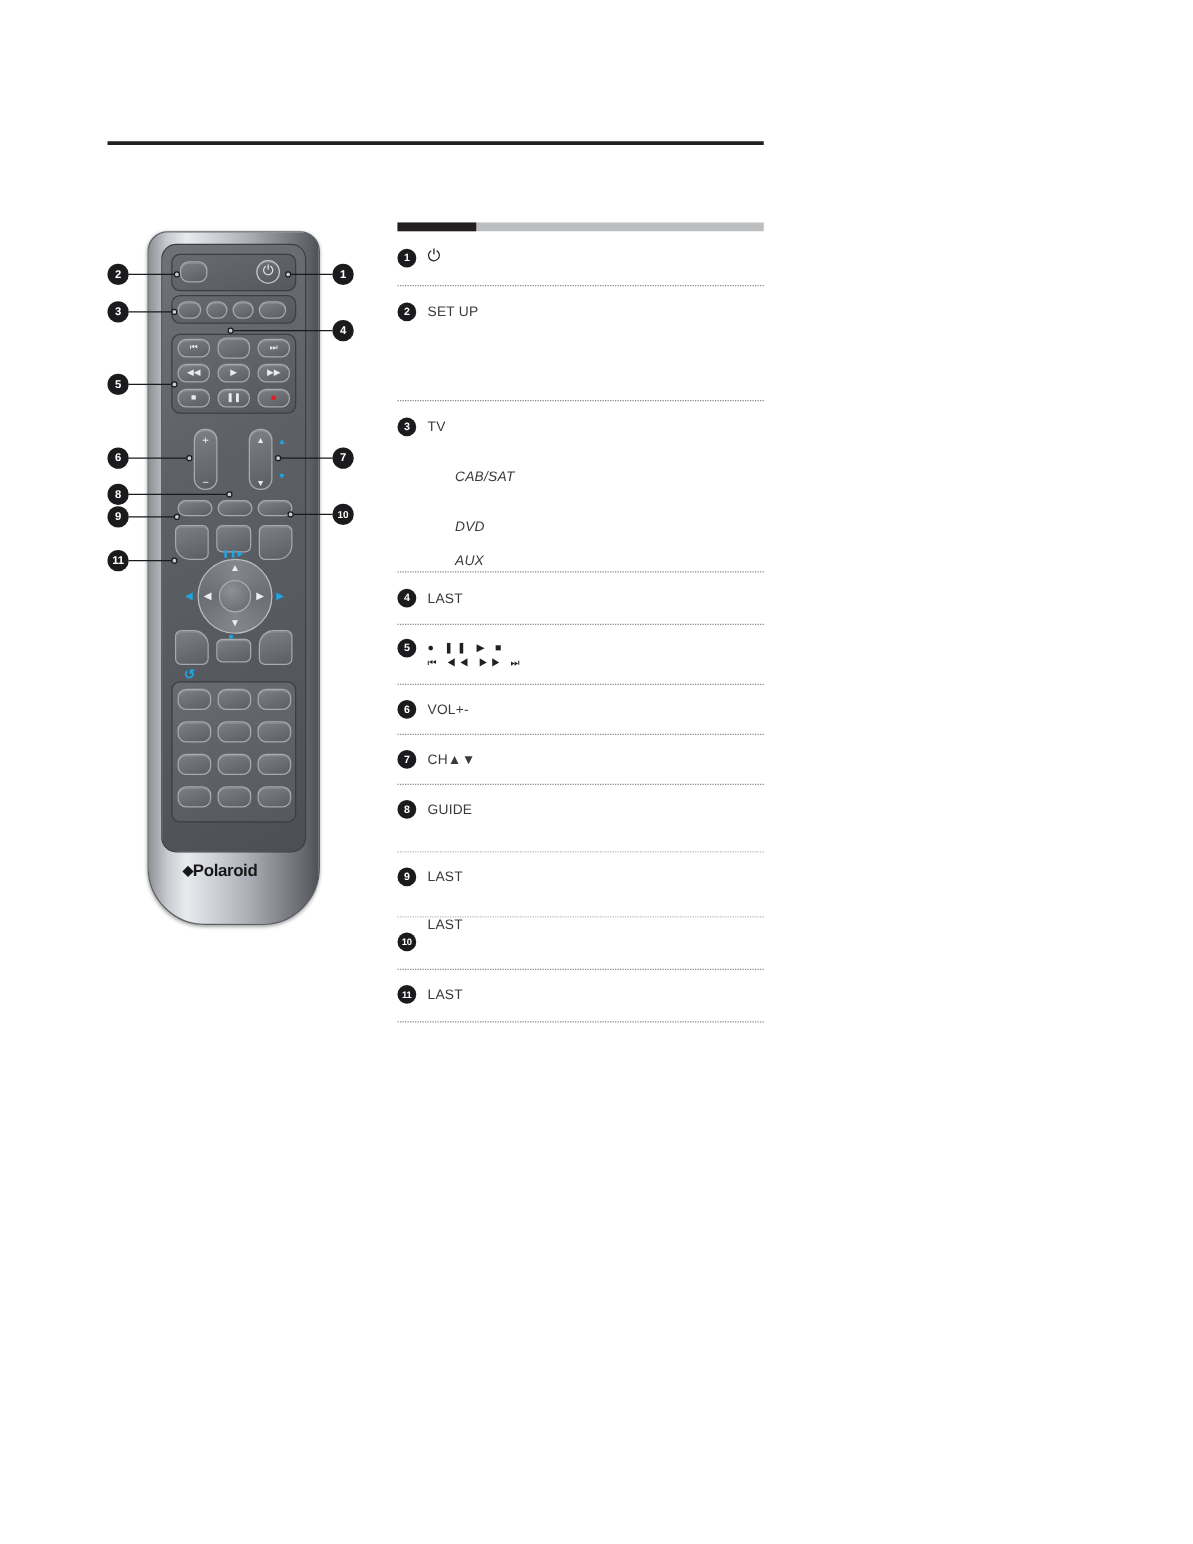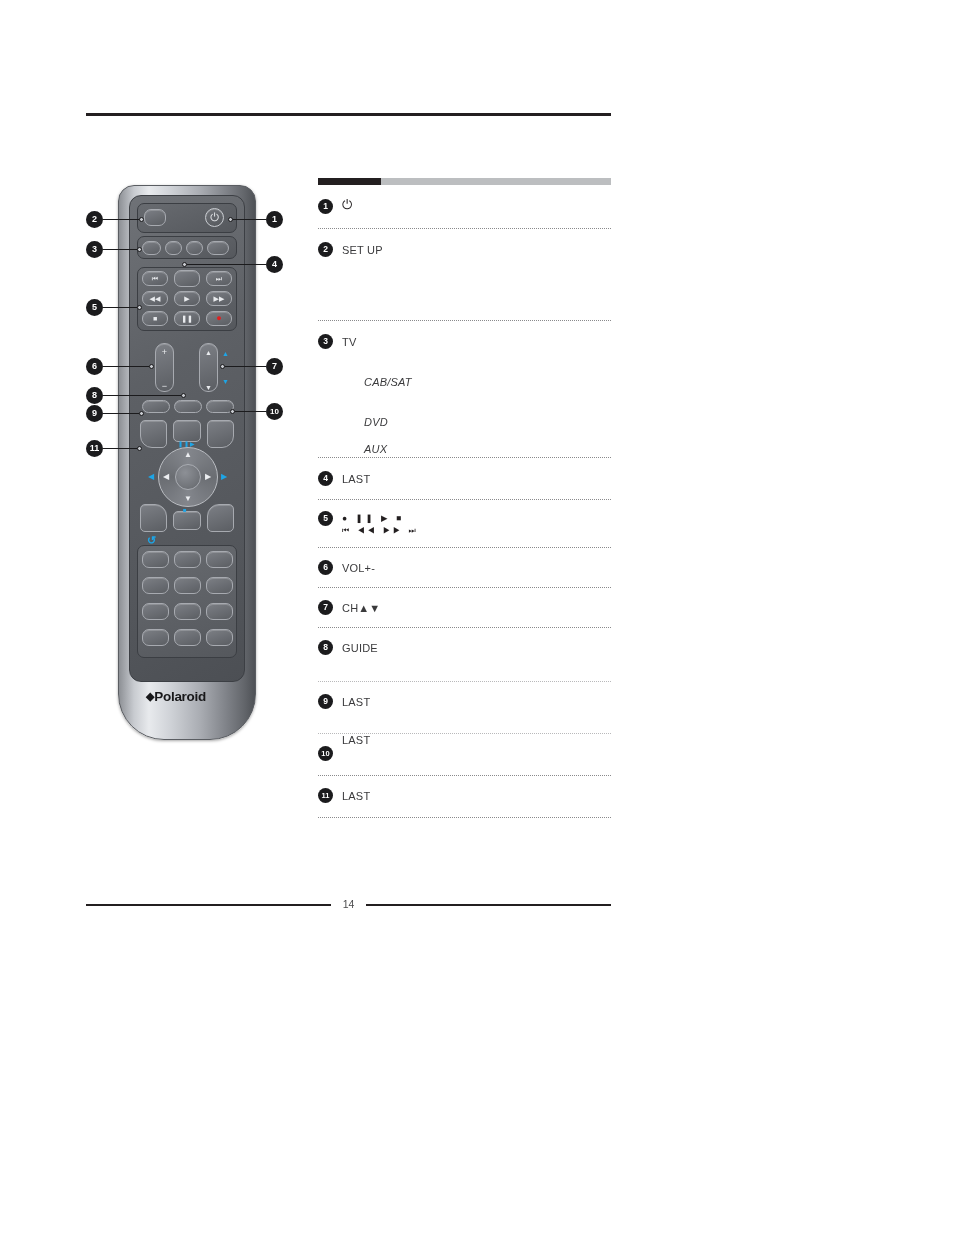--- a/index.html
+++ b/index.html
@@ -322,19 +322,14 @@
       <div class="dotted" style="top:41px;"></div>
     </div>
 
     <div class="row" style="height:42px;">
       <div class="dot wide" style="top:12px;">11</div>
       <span class="lbl" style="top:14px;">LAST</span>
       <div class="dotted" style="top:41px;"></div>
     </div>
   </div>
 
-  <div class="foot">
-    <div class="foot-rule-l"></div>
-    <div class="foot-num">14</div>
-    <div class="foot-rule-r"></div>
-  </div>
 
 </div>
 
 </body></html>

